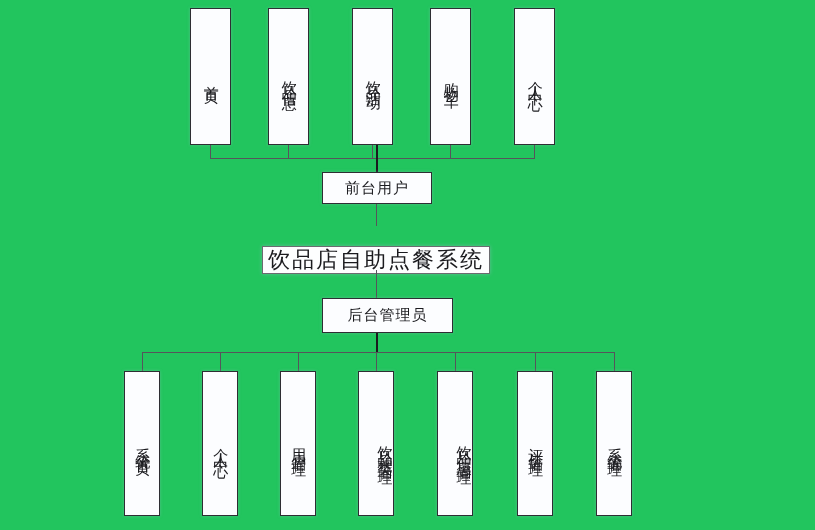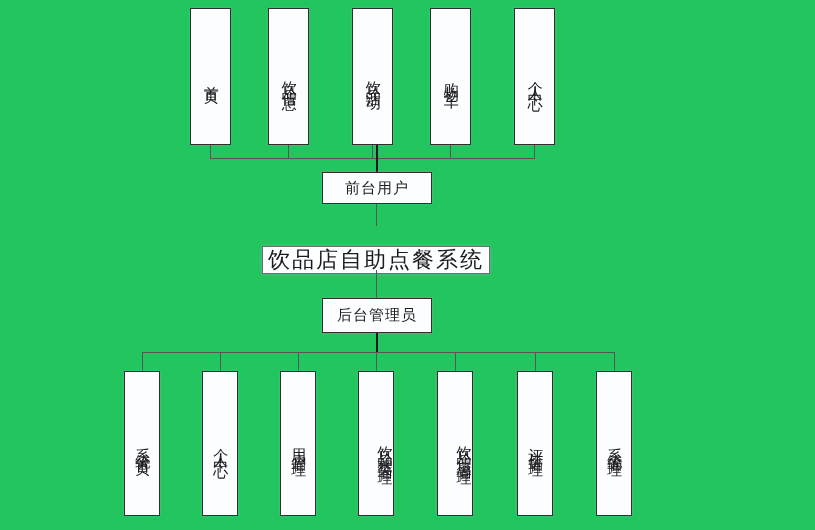--- a/index.html
+++ b/index.html
@@ -93,21 +93,21 @@
   <div class="line v thick" style="left:376px; top:145px; height:28px;"></div>
 
   <div class="node horizontal" style="left:322px; top:172px; width:110px; height:32px;">前台用户</div>
 
   <div class="line v" style="left:376px; top:204px; height:22px;"></div>
 
   <div class="node root" style="left:262px; top:226px; width:228px; height:28px;margin-top:20px;">饮品店自助点餐系统</div>
 
   <div class="line v" style="left:376px; top:270px; height:28px;"></div>
 
-  <div class="node horizontal" style="left:322px; top:298px; width:110px; height:35px;">后台管理员</div>
+  <div class="node horizontal" style="left:322px; top:298px; width:131px; height:35px;">后台管理员</div>
 
   <div class="line v thick" style="left:376px; top:333px; height:20px;"></div>
 
   <div class="line h" style="left:142px; top:352px; width:472px;"></div>
 
   <div class="line v" style="left:142px; top:352px; height:19px;"></div>
   <div class="line v" style="left:220px; top:352px; height:19px;"></div>
   <div class="line v" style="left:298px; top:352px; height:19px;"></div>
   <div class="line v" style="left:376px; top:352px; height:19px;"></div>
   <div class="line v" style="left:455px; top:352px; height:19px;"></div>

